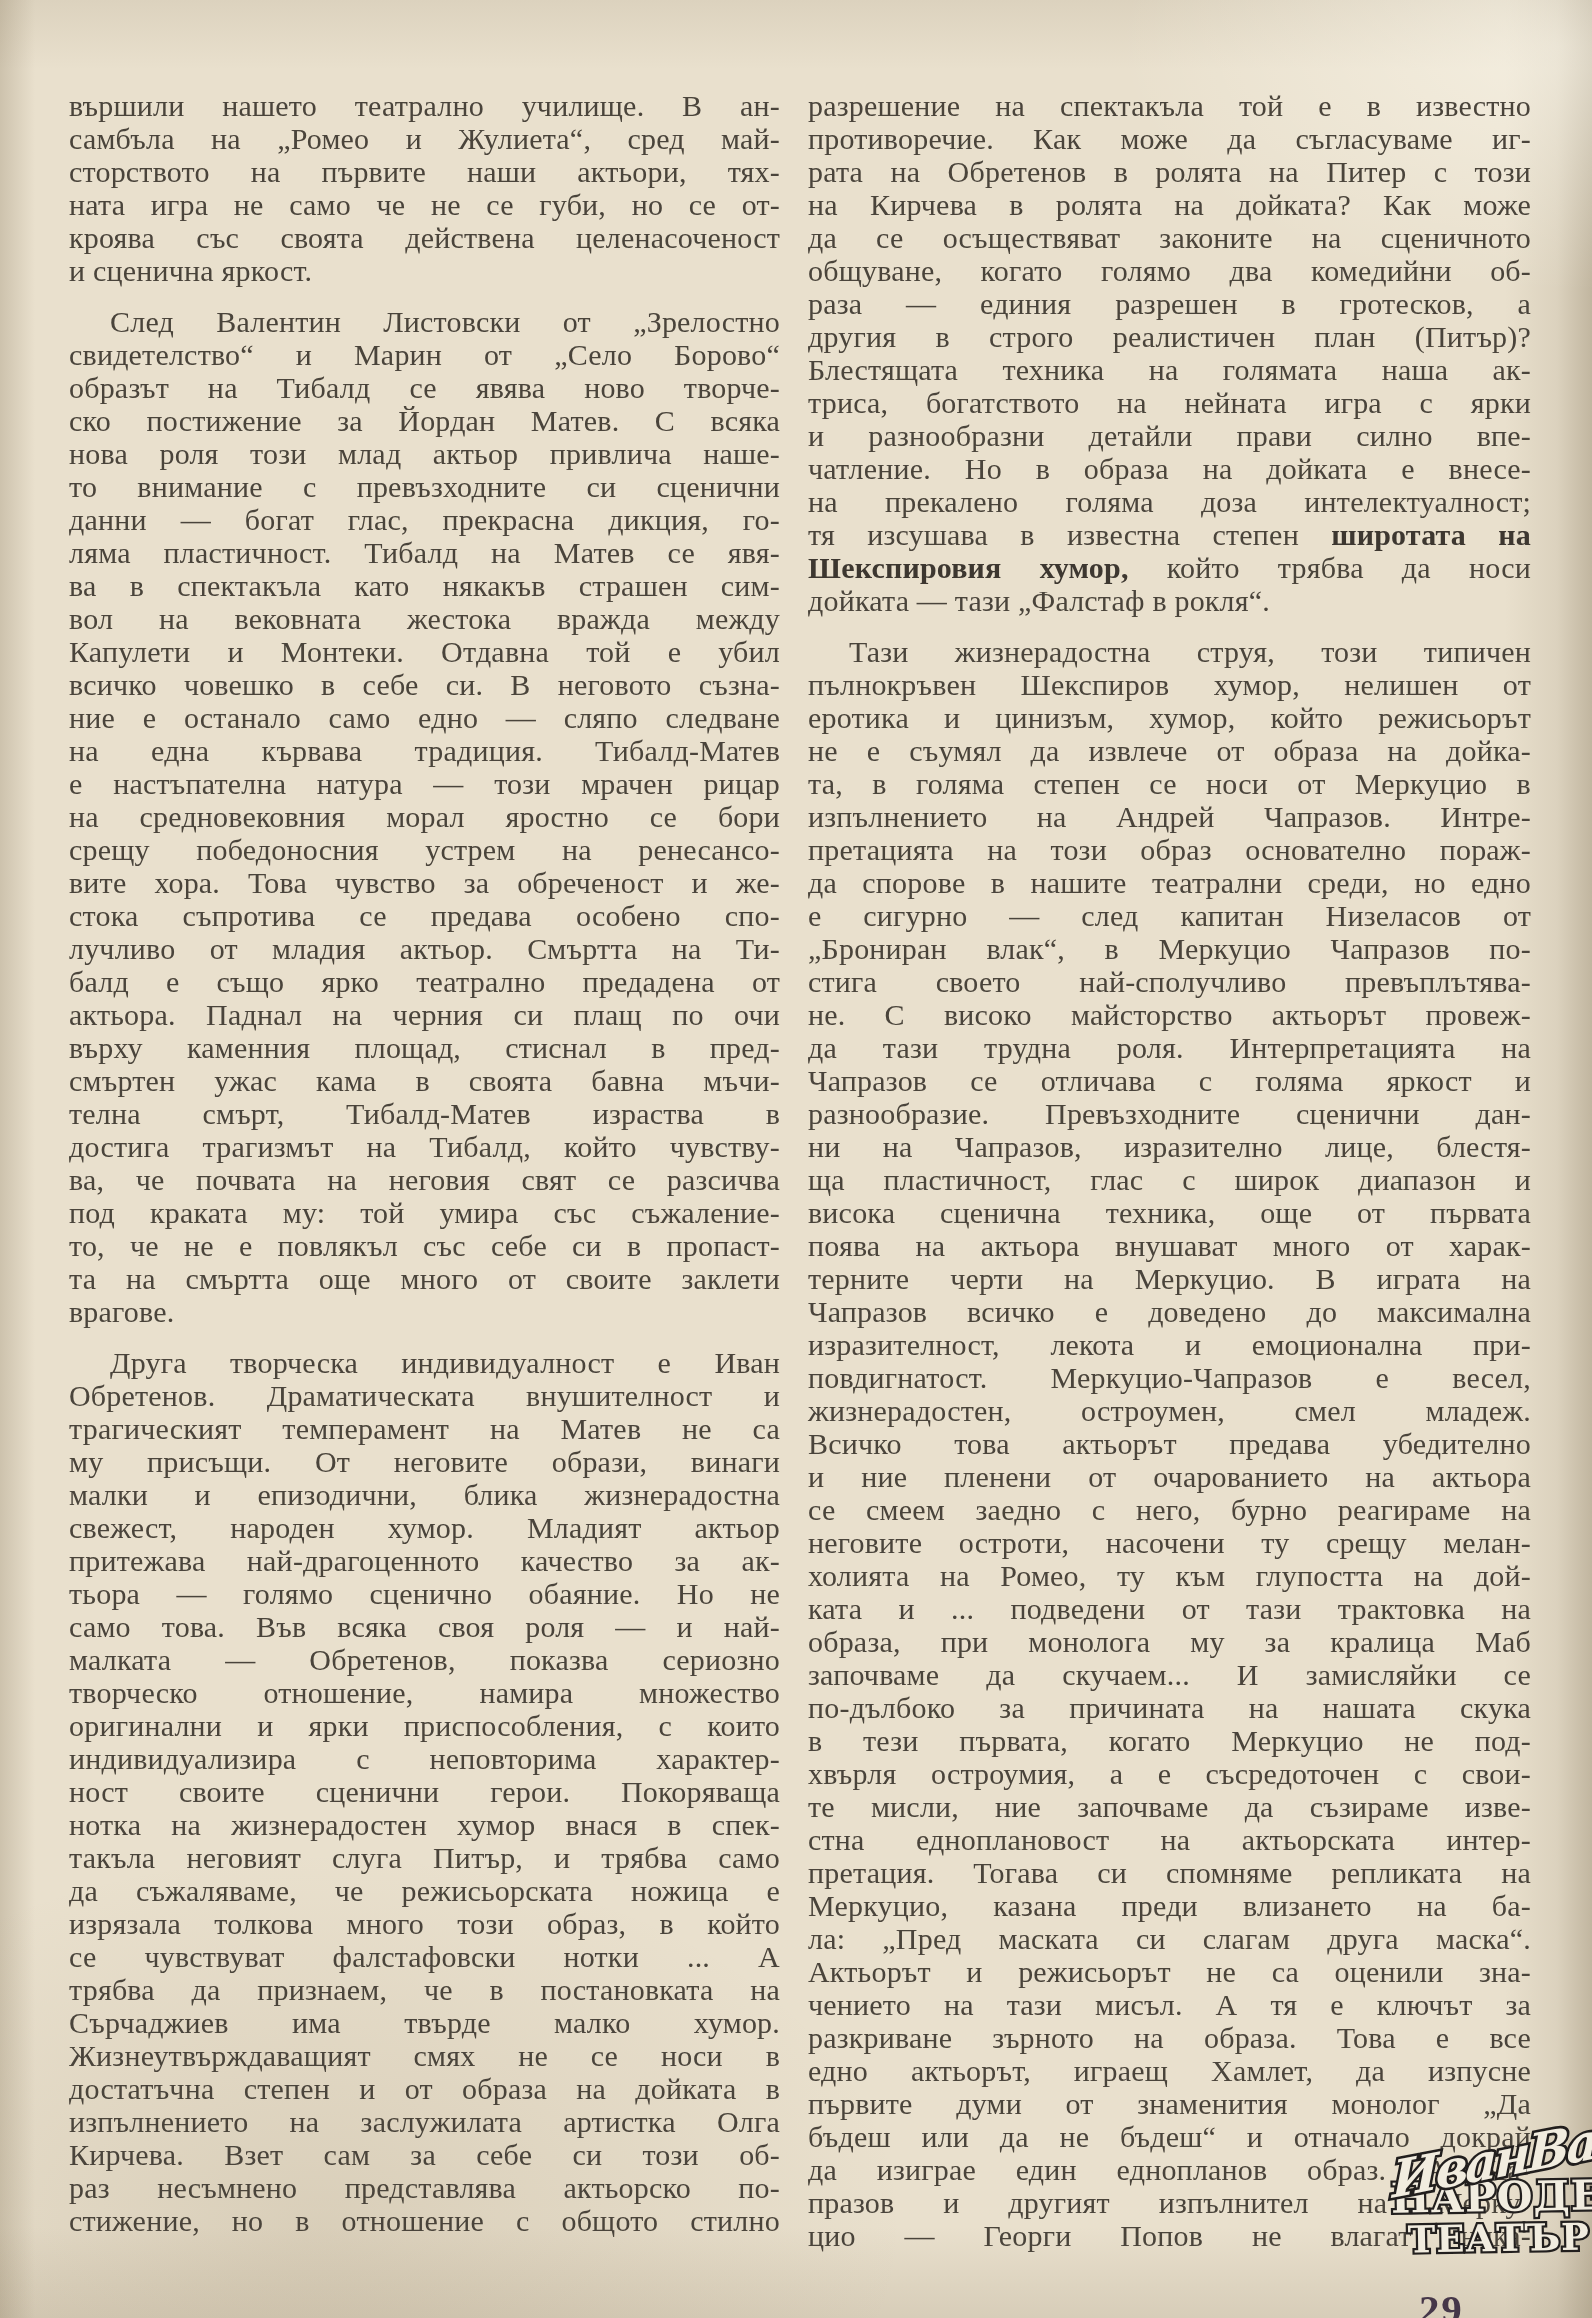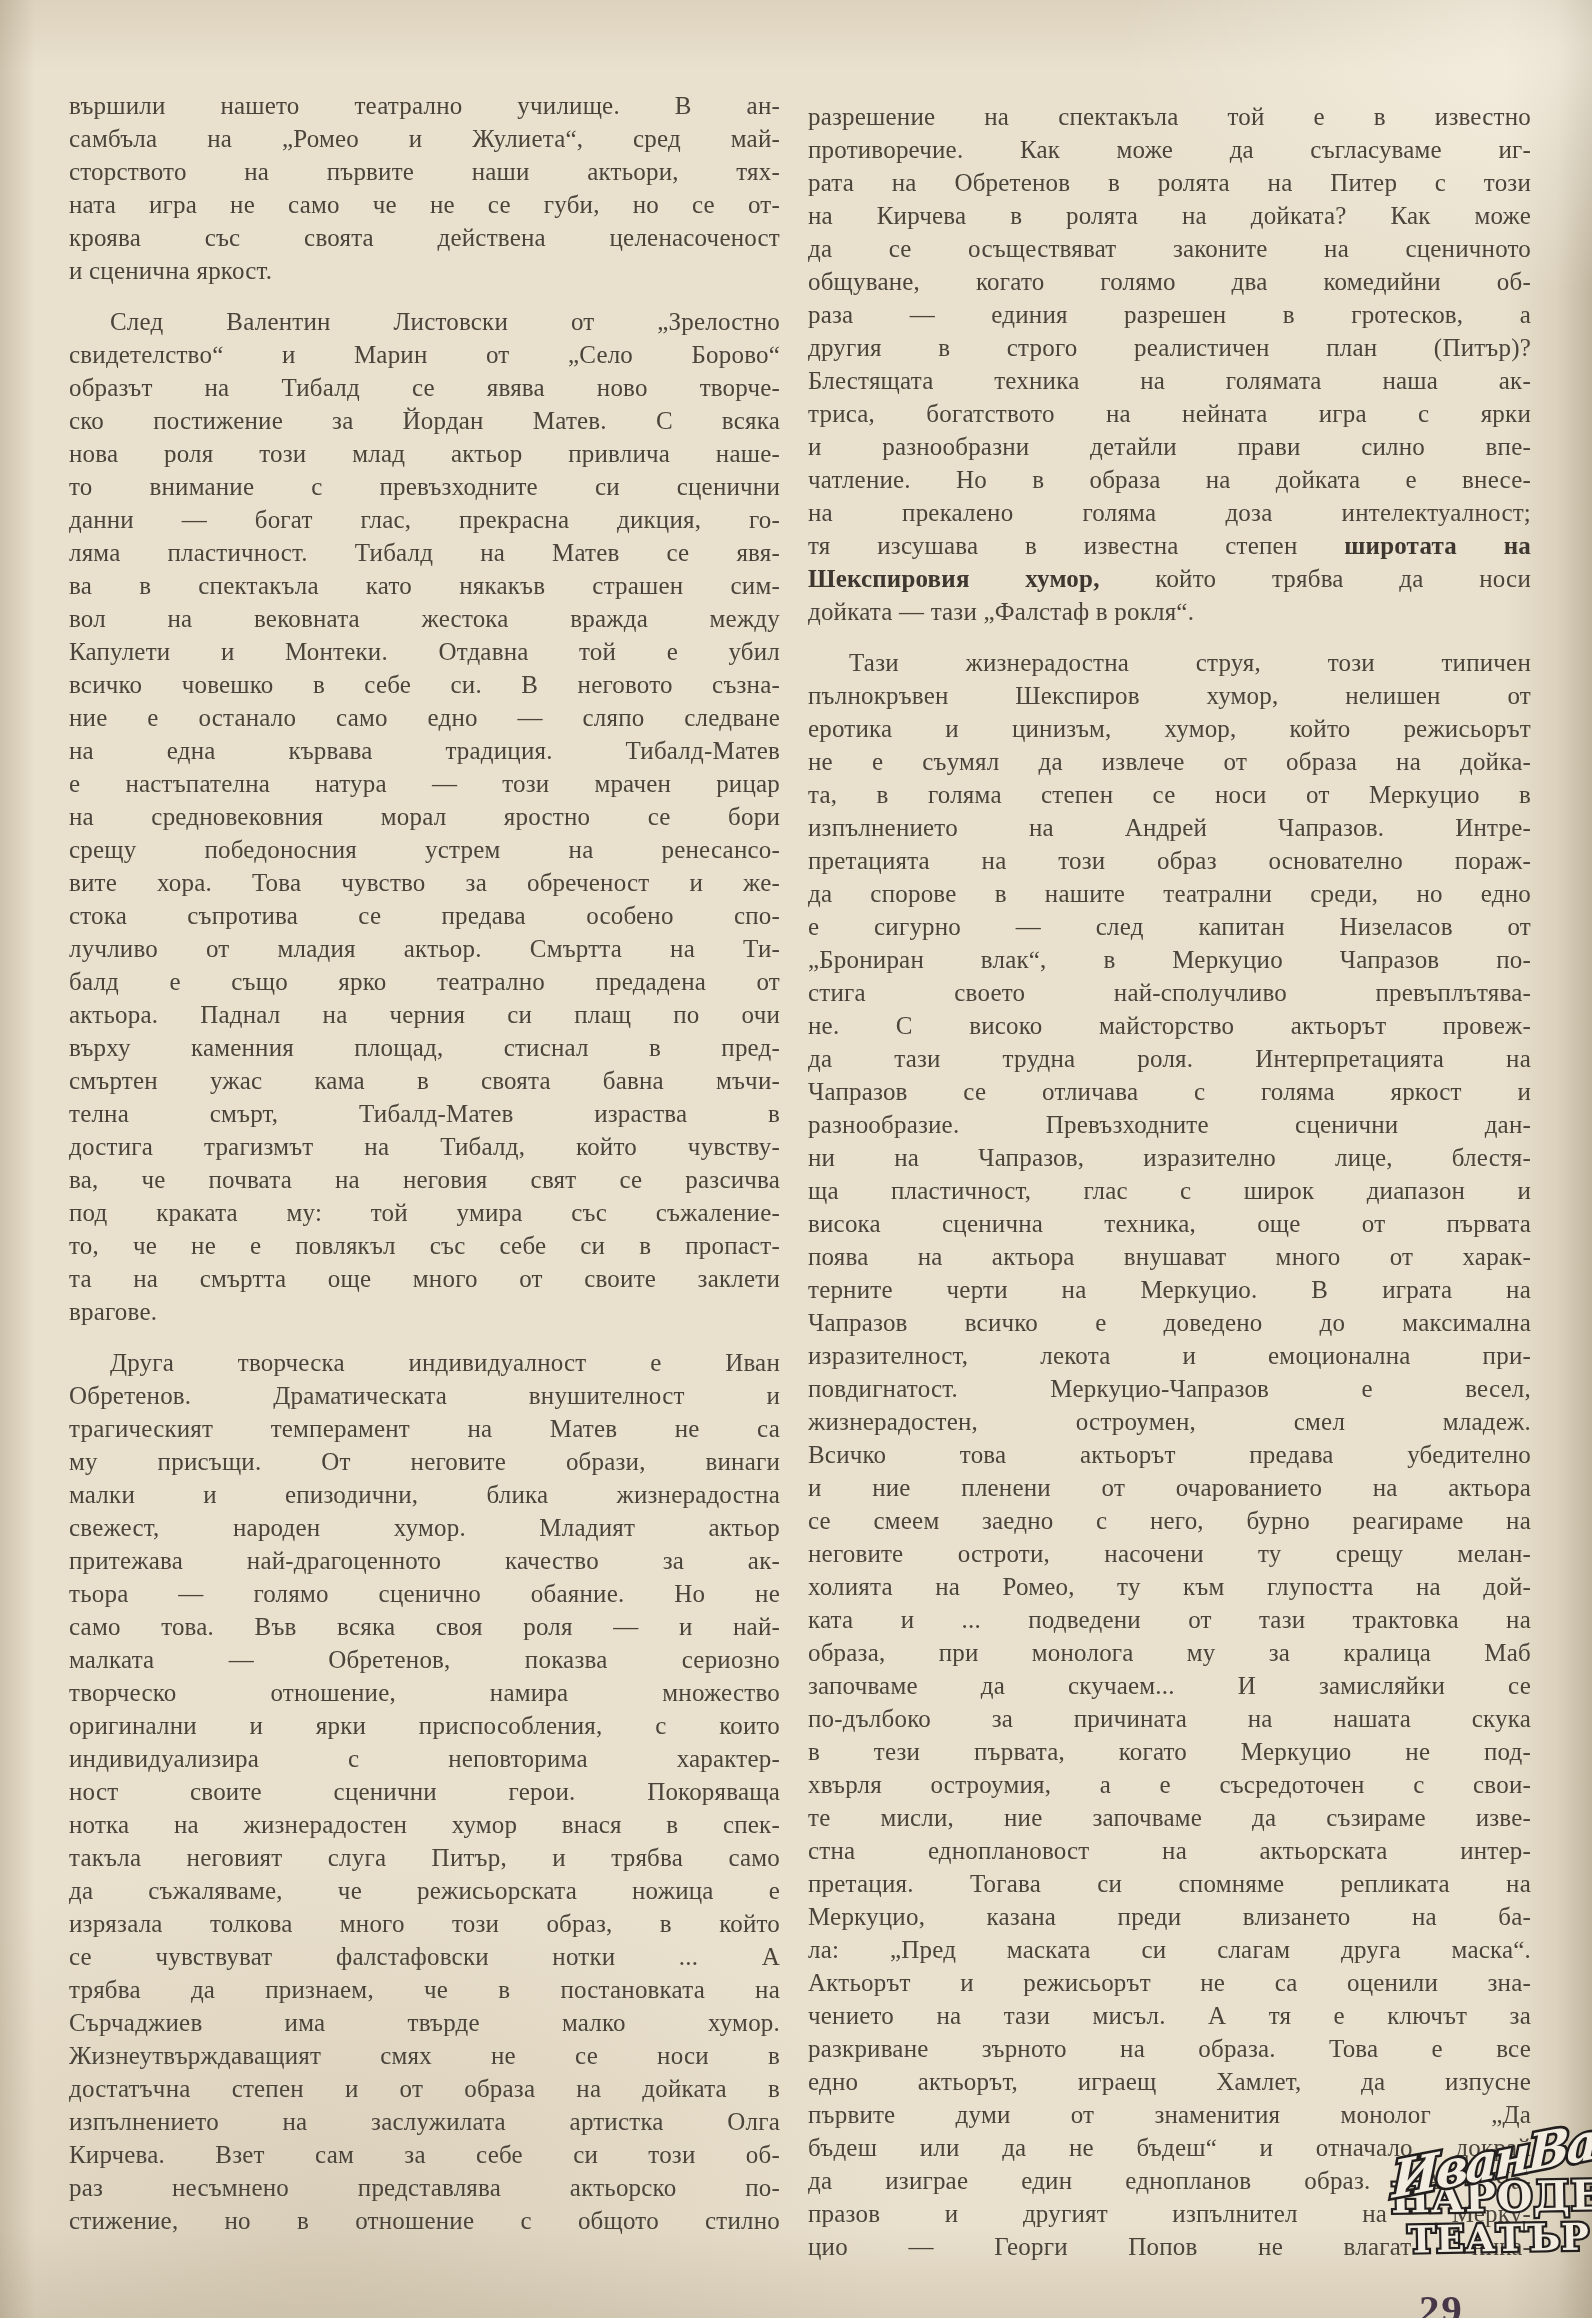--- a/index.html
+++ b/index.html
@@ -13,26 +13,26 @@
       radial-gradient(801px 445px at 98% 2%, rgba(255,252,242,.5), rgba(255,252,242,0) 55%),
       linear-gradient(90deg, rgba(105,88,58,.22), rgba(105,88,58,0) 2.2%),
       linear-gradient(270deg, rgba(100,84,55,.30), rgba(100,84,55,.10) 2.2%, rgba(100,84,55,0) 5.5%),
       linear-gradient(0deg, rgba(105,88,58,.14), rgba(105,88,58,0) 4%),
       linear-gradient(180deg, rgba(105,88,58,.10), rgba(105,88,58,0) 3%),
       #e9e0cd;
   }
   .col{
     position:absolute;
     color:#4a443b;
-    font-size:25px;
+    font-size:30px;
     line-height:33px;
     letter-spacing:0.2px;
   }
   .col-left{left:69px;top:89px;width:711px;}
-  .col-right{left:808px;top:100px;width:723px;}
+  .col-right{left:808px;top:89px;width:723px;}
   .line{
     text-align:justify;
     text-align-last:justify;
     white-space:normal;
     height:33px;
     overflow:visible;
   }
   .line.short{text-align-last:left;}
   .line.indent{padding-left:41px;margin-top:18px;}
   .line b{font-weight:bold;color:#3d3730;margin-top:34px;}

